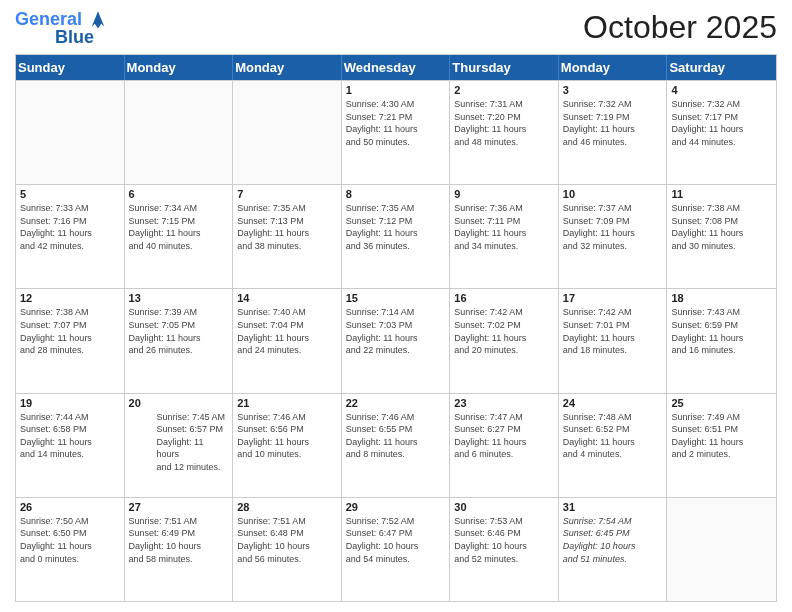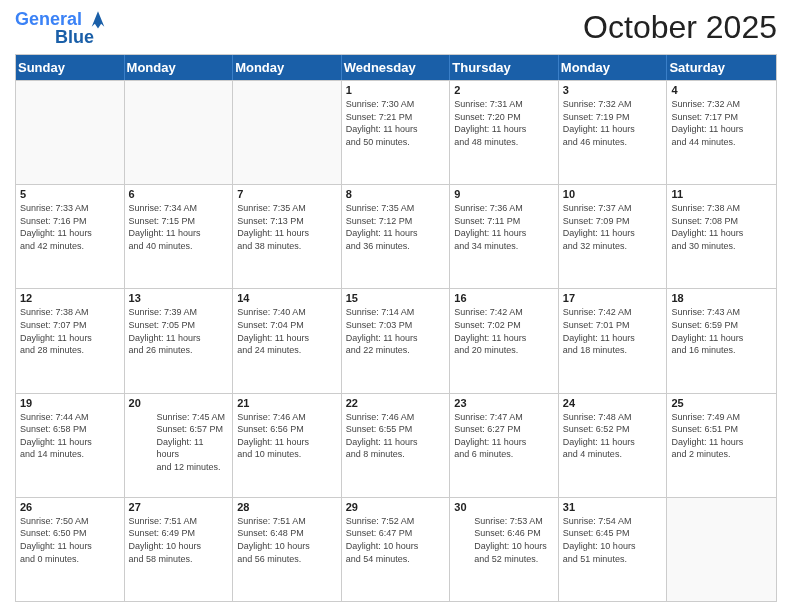--- a/index.html
+++ b/index.html
@@ -142,21 +142,21 @@
       <div class="cal-header-cell">Monday</div>
       <div class="cal-header-cell">Saturday</div>
     </div>
     <div class="cal-body" id="cal-body">
     <div class="cal-row">
           <div class="cal-cell empty"></div>
           <div class="cal-cell empty"></div>
           <div class="cal-cell empty"></div>
           <div class="cal-cell">
             <div class="day-num">1</div>
-            <div class="day-info" style="white-space: pre-line;">Sunrise: 7:30 AM
+            <div class="day-info" style="white-space: pre-line;">Sunrise: 4:30 AM
 Sunset: 7:21 PM
 Daylight: 11 hours
 and 50 minutes.</div>
           </div>
           <div class="cal-cell">
             <div class="day-num">2</div>
             <div class="day-info" style="white-space: pre-line;">Sunrise: 7:31 AM
 Sunset: 7:20 PM
 Daylight: 11 hours
 and 48 minutes.</div>
@@ -353,28 +353,28 @@
           </div>
           <div class="cal-cell">
             <div class="day-num">29</div>
             <div class="day-info" style="white-space: pre-line;">Sunrise: 7:52 AM
 Sunset: 6:47 PM
 Daylight: 10 hours
 and 54 minutes.</div>
           </div>
           <div class="cal-cell">
             <div class="day-num">30</div>
-            <div class="day-info" style="white-space: pre-line; margin-left: 20px;">Sunrise: 7:53 AM
+            <div class="day-info" style="white-space: pre-line;">Sunrise: 7:53 AM
 Sunset: 6:46 PM
 Daylight: 10 hours
 and 52 minutes.</div>
           </div>
           <div class="cal-cell">
             <div class="day-num">31</div>
-            <div class="day-info" style="white-space: pre-line;">Sunrise: 7:54 AM
+            <div class="day-info" style="white-space: pre-line; font-style: italic;">Sunrise: 7:54 AM
 Sunset: 6:45 PM
 Daylight: 10 hours
 and 51 minutes.</div>
           </div>
           <div class="cal-cell empty"></div>
         </div>
       </div>
   </div>
 </div>
 

